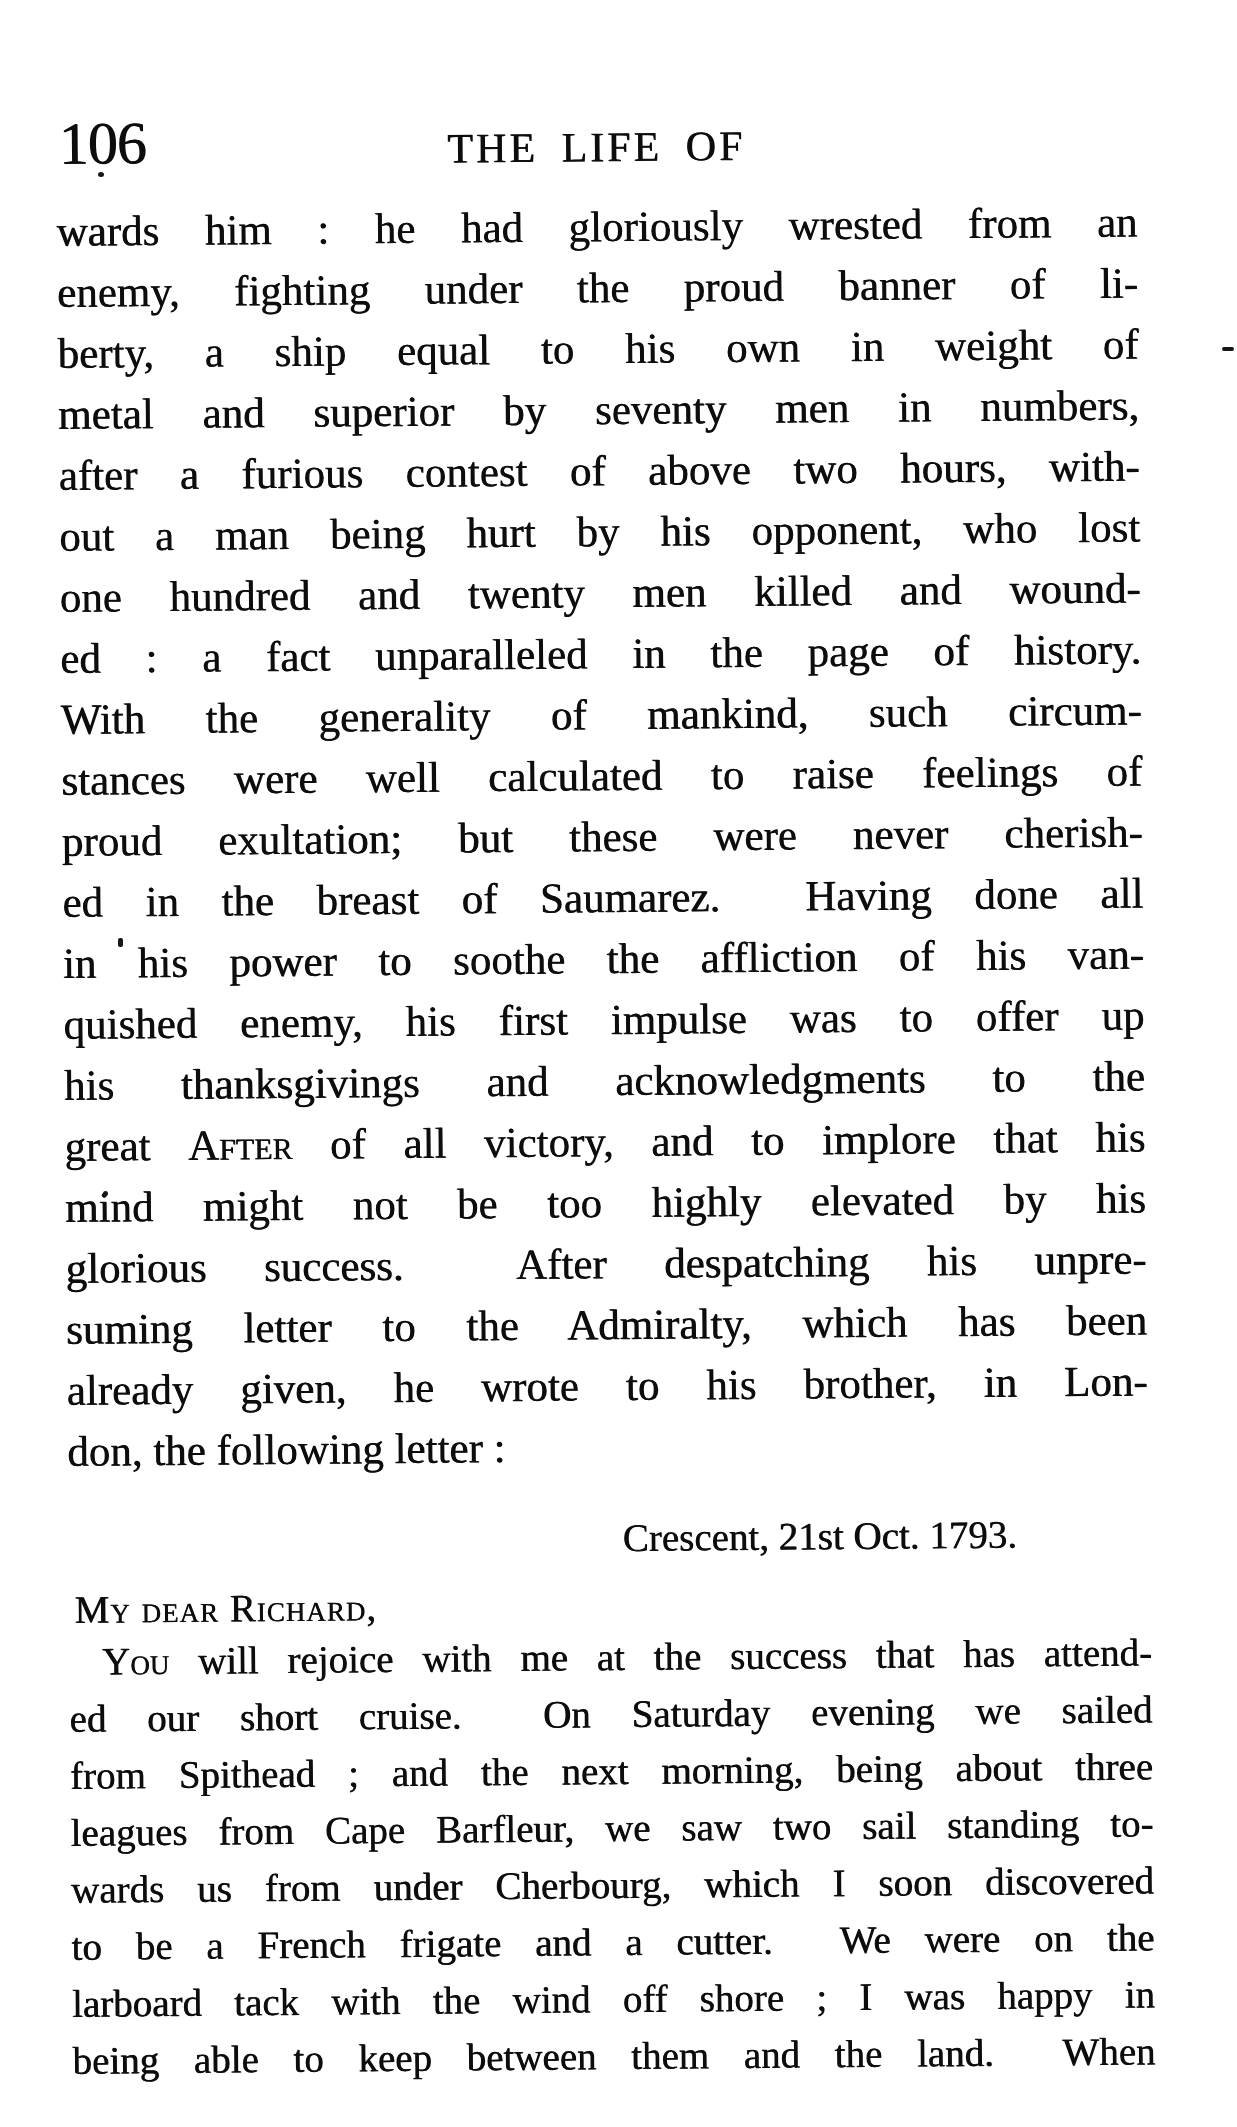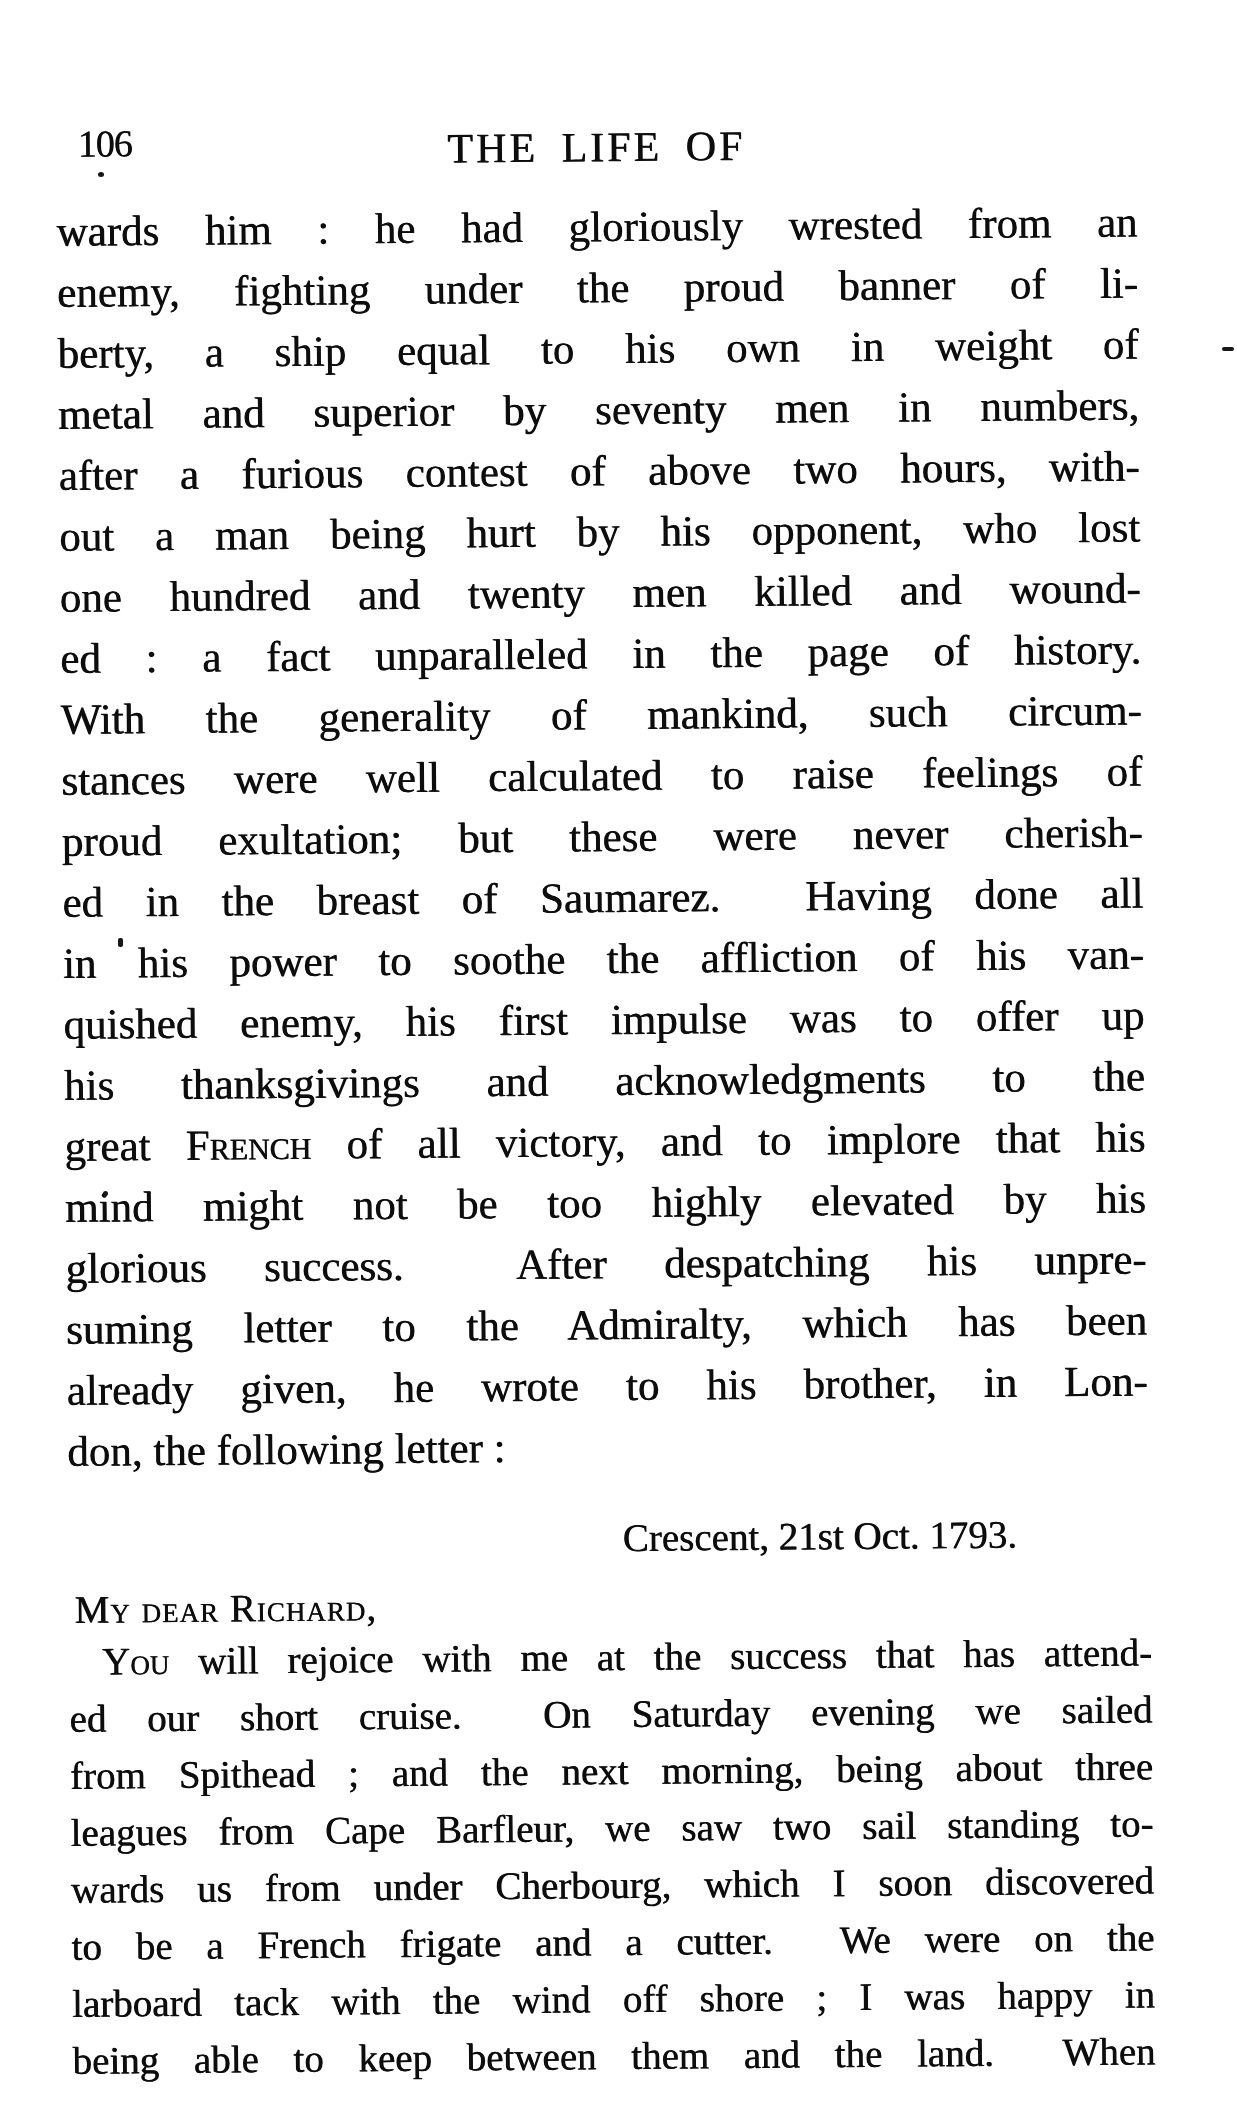--- a/index.html
+++ b/index.html
@@ -16,22 +16,22 @@
   }
   .scan {
     position: absolute;
     left: 0; top: 0; right: 0; bottom: 0;
     transform: rotate(-0.5deg);           
     transform-origin: 618px 1100px;
   }
   
   .running-head { position: absolute; top: 116px; left: 64px; width: 1081px; height: 60px; }
   .page-num {
-    position: absolute; left: 22px; top: -6px;
-    font-size: 38px; line-height: 58px; letter-spacing: -1px;
+    position: absolute; left: 3px; top: -6px;
+    font-size: 60px; line-height: 58px; letter-spacing: -1px;
   }
   .head-title {
     position: absolute; left: 0; right: 0; top: 8px;
     text-align: center;
     font-size: 42px; line-height: 46px;
     letter-spacing: 3px; word-spacing: 10px;
   }
   
   .body-text { position: absolute; top: 196px; left: 64px; width: 1081px; font-size: 43px; }
   .body-text .line { height: 61px; line-height: 61px; }
@@ -79,21 +79,21 @@
         <div class="line">out a man being hurt by his opponent, who lost</div>
         <div class="line">one hundred and twenty men killed and wound-</div>
         <div class="line">ed : a fact unparalleled in the page of history.</div>
         <div class="line">With the generality of mankind, such circum-</div>
         <div class="line">stances were well calculated to raise feelings of</div>
         <div class="line">proud exultation; but these were never cherish-</div>
         <div class="line">ed in the breast of Saumarez.&nbsp; Having done all</div>
         <div class="line">in his power to soothe the affliction of his van-</div>
         <div class="line">quished enemy, his first impulse was to offer up</div>
         <div class="line">his thanksgivings and acknowledgments to the</div>
-        <div class="line">great <span class="sc">French</span> of all victory, and to implore that his</div>
+        <div class="line">great <span class="sc">After</span> of all victory, and to implore that his</div>
         <div class="line">mind might not be too highly elevated by his</div>
         <div class="line">glorious success.&nbsp; After despatching his unpre-</div>
         <div class="line">suming letter to the Admiralty, which has been</div>
         <div class="line">already given, he wrote to his brother, in Lon-</div>
         <div class="line noj">don, the following letter :</div>
       </section>
 
     <div class="dateline">Crescent, 21st Oct. 1793.</div>
 
     <div class="salutation">My dear Richard,</div>

